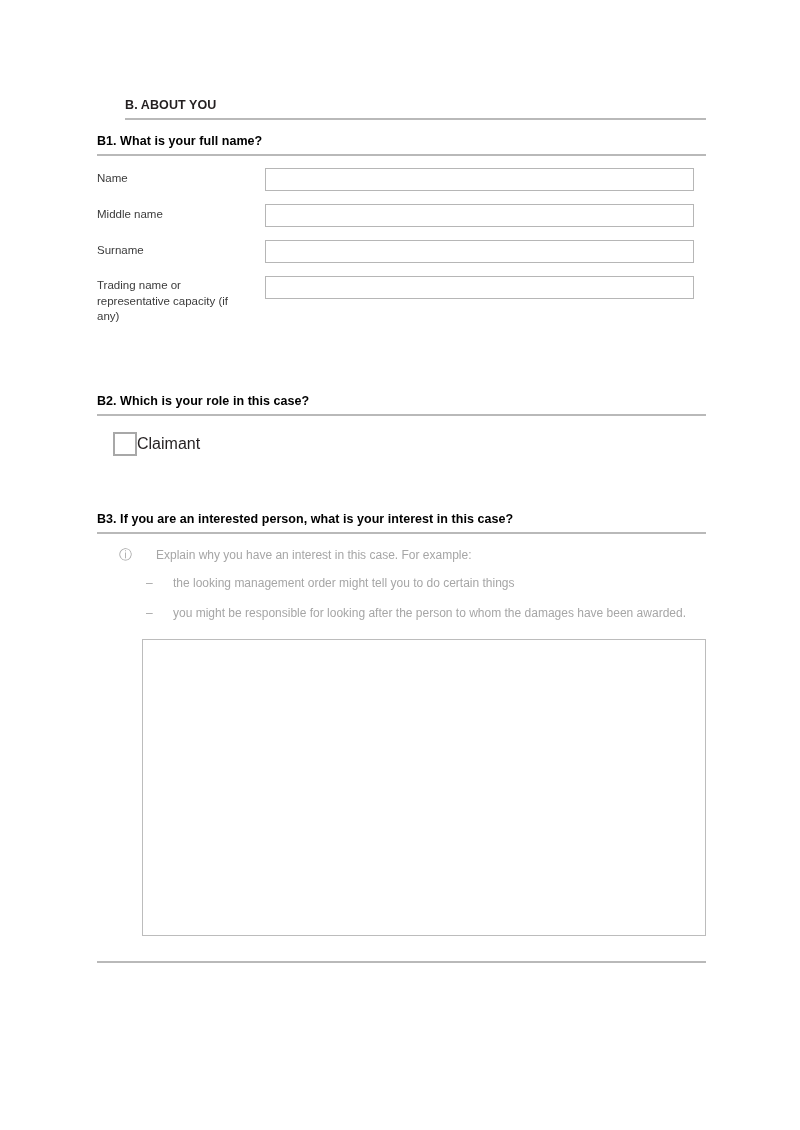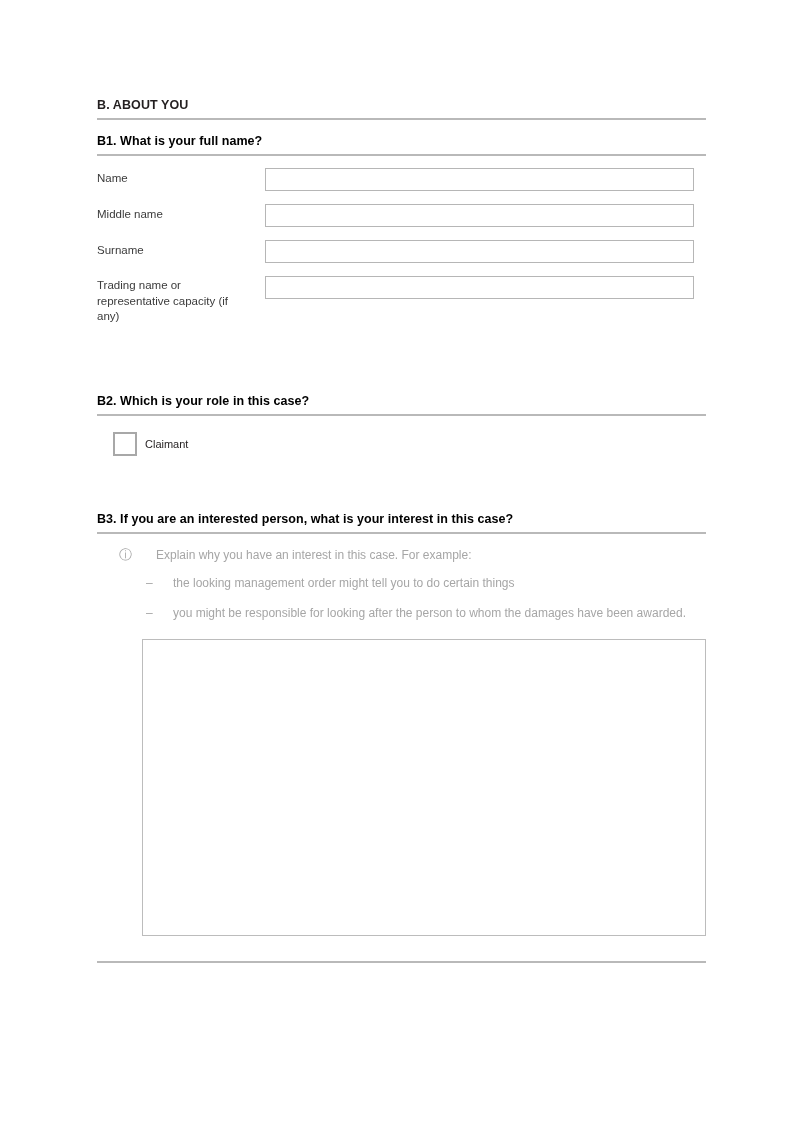--- a/index.html
+++ b/index.html
@@ -34,20 +34,21 @@
 
   
   .section-heading {
     font-size: 12.5px;
     font-weight: bold;
     color: #231f20;
     letter-spacing: 0.1px;
     padding-bottom: 5px;
     border-bottom: 2px solid #b9b9b9;
     line-height: 15px;
+    margin-left: 28px;
   }
   .question-heading {
     font-size: 12.5px;
     font-weight: bold;
     color: #000000;
     letter-spacing: 0.05px;
     padding-bottom: 5px;
     border-bottom: 2px solid #b9b9b9;
     line-height: 15px;
   }
@@ -103,23 +104,22 @@
   .option-box {
     width: 24px;
     height: 24px;
     box-sizing: border-box;
     border: 2px solid #a8a8a8;
     background: #ffffff;
     margin-left: 16px;
     flex: 0 0 auto;
   }
   .option-label {
-    font-size: 11px;
-    color: #231f20;
-    margin-left: 8px;
+    font-size: 16px;
+    color: #231f20;
     line-height: 14px;
   }
 
   
   .help-block {
     margin-top: 13px;
     color: #a6a6a6;
   }
   .help-main {
     display: flex;

